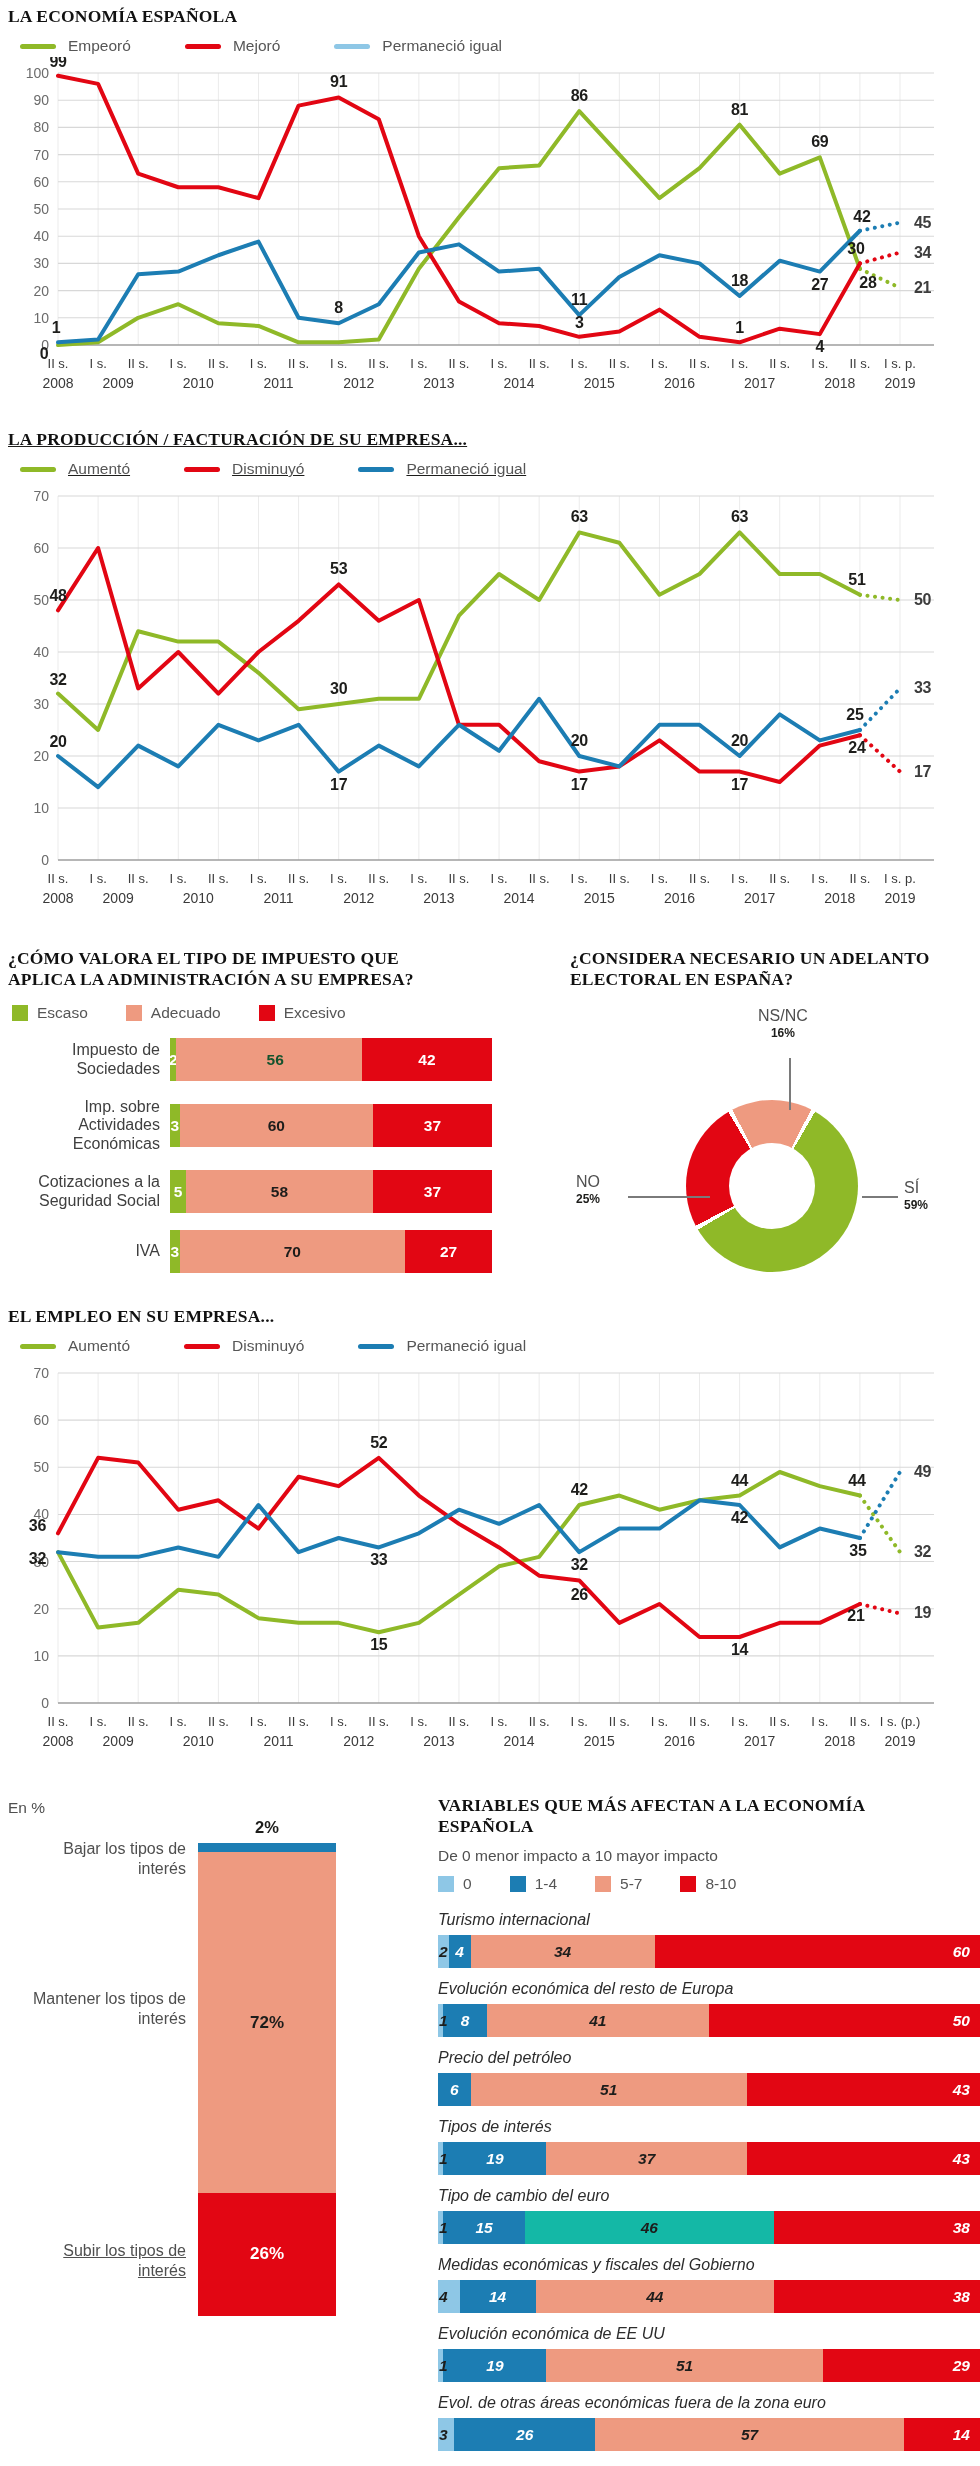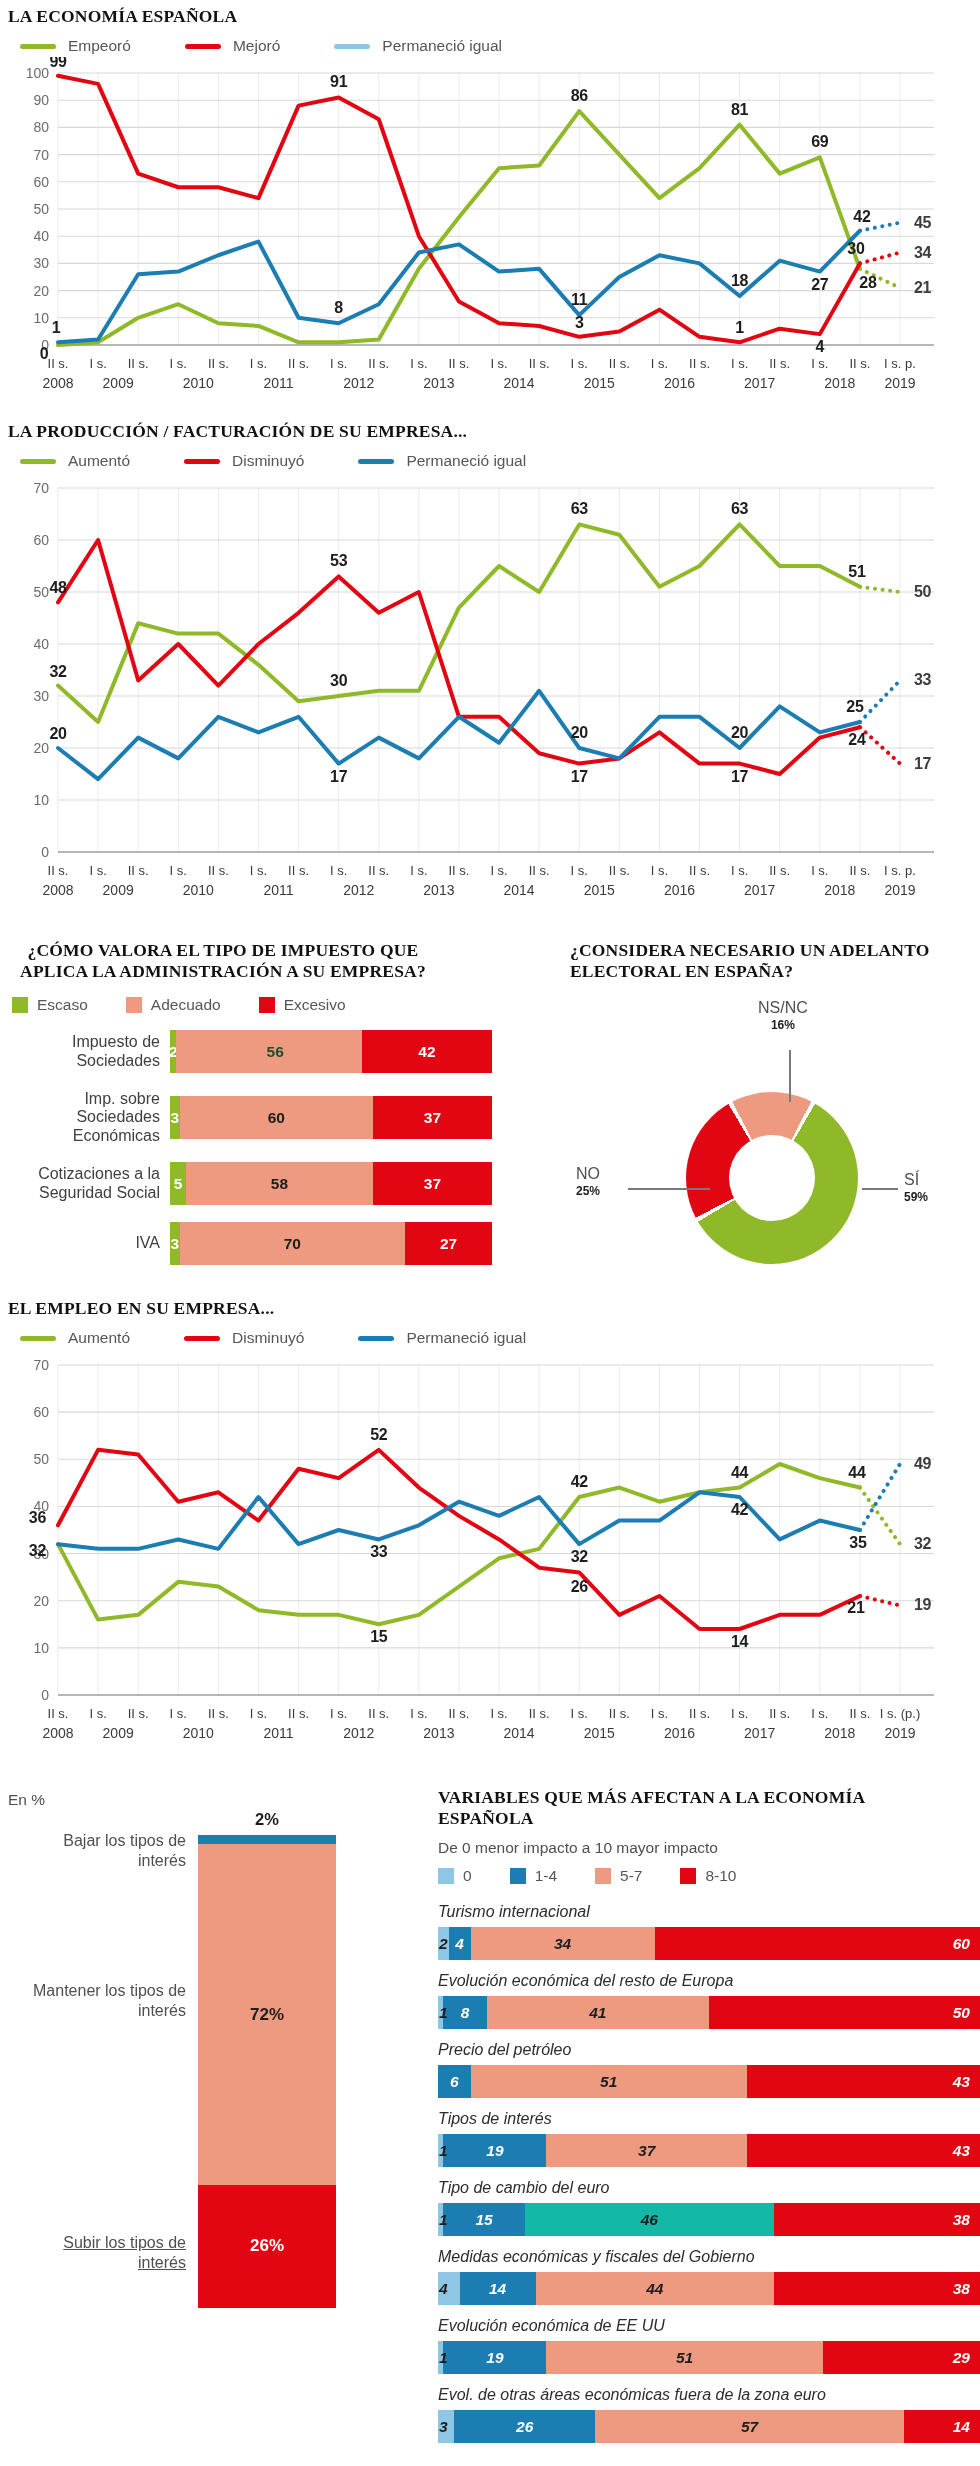--- a/index.html
+++ b/index.html
@@ -175,21 +175,21 @@
           <text x="430.9047619047619" y="331" text-anchor="middle" font-size="14" fill="#3a3a3a">2013</text>
           <text x="511.0952380952381" y="331" text-anchor="middle" font-size="14" fill="#3a3a3a">2014</text>
           <text x="591.2857142857143" y="331" text-anchor="middle" font-size="14" fill="#3a3a3a">2015</text>
           <text x="671.4761904761905" y="331" text-anchor="middle" font-size="14" fill="#3a3a3a">2016</text>
           <text x="751.6666666666666" y="331" text-anchor="middle" font-size="14" fill="#3a3a3a">2017</text>
           <text x="831.8571428571429" y="331" text-anchor="middle" font-size="14" fill="#3a3a3a">2018</text>
           <text x="892" y="331" text-anchor="middle" font-size="14" fill="#3a3a3a">2019</text>
         </svg></div>
   </section>
 
-  <section class="sec" style="margin-top:24px;">
+  <section class="sec" style="margin-top:32px;text-decoration:underline;">
     <h2 class="title">LA PRODUCCIÓN / FACTURACIÓN DE SU EMPRESA...</h2>
     <div class="legend">
         <div class="item">
           <span class="sw" style="background: rgb(143, 185, 40);"></span>
           <span class="lt">Aumentó</span>
         </div>
         <div class="item">
           <span class="sw" style="background: rgb(226, 6, 19);"></span>
           <span class="lt">Disminuyó</span>
         </div>
@@ -293,21 +293,21 @@
           <text x="591.2857142857143" y="423" text-anchor="middle" font-size="14" fill="#3a3a3a">2015</text>
           <text x="671.4761904761905" y="423" text-anchor="middle" font-size="14" fill="#3a3a3a">2016</text>
           <text x="751.6666666666666" y="423" text-anchor="middle" font-size="14" fill="#3a3a3a">2017</text>
           <text x="831.8571428571429" y="423" text-anchor="middle" font-size="14" fill="#3a3a3a">2018</text>
           <text x="892" y="423" text-anchor="middle" font-size="14" fill="#3a3a3a">2019</text>
         </svg></div>
   </section>
 
   <section class="two-col" style="margin-top:36px;">
     <div class="mid-left">
-      <h2 class="title" style="max-width:430px;text-align:center;">¿CÓMO VALORA EL TIPO DE IMPUESTO QUE APLICA LA ADMINISTRACIÓN A SU EMPRESA?</h2>
+      <h2 class="title" style="max-width:430px;">¿CÓMO VALORA EL TIPO DE IMPUESTO QUE APLICA LA ADMINISTRACIÓN A SU EMPRESA?</h2>
       <div class="sq-legend">
           <div class="item">
             <span class="sq" style="background: rgb(143, 185, 40);"></span>
             <span class="lt">Escaso</span>
           </div>
           <div class="item">
             <span class="sq" style="background: rgb(238, 154, 128);"></span>
             <span class="lt">Adecuado</span>
           </div>
           <div class="item">
@@ -318,21 +318,21 @@
       <div>
           <div class="tax-row">
             <div class="tax-label">Impuesto de Sociedades</div>
             <div class="tax-bar">
               <div class="tax-seg" style="width: 2%; background: rgb(143, 185, 40); color: rgb(255, 255, 255);">2</div>
               <div class="tax-seg" style="width: 56%; background: rgb(238, 154, 128); color: #14532d; padding-left: 12px;">56</div>
               <div class="tax-seg" style="width: 42%; background: rgb(226, 6, 19); color: rgb(255, 255, 255);">42</div>
             </div>
           </div>
           <div class="tax-row">
-            <div class="tax-label">Imp. sobre Sociedades Económicas</div>
+            <div class="tax-label">Imp. sobre Actividades Económicas</div>
             <div class="tax-bar">
               <div class="tax-seg" style="width: 3%; background: rgb(143, 185, 40); color: rgb(255, 255, 255);">3</div>
               <div class="tax-seg" style="width: 60%; background: rgb(238, 154, 128); color: rgb(29, 29, 27);">60</div>
               <div class="tax-seg" style="width: 37%; background: rgb(226, 6, 19); color: rgb(255, 255, 255);">37</div>
             </div>
           </div>
           <div class="tax-row">
             <div class="tax-label">Cotizaciones a la Seguridad Social</div>
             <div class="tax-bar">
               <div class="tax-seg" style="width: 5%; background: rgb(143, 185, 40); color: rgb(255, 255, 255);">5</div>

